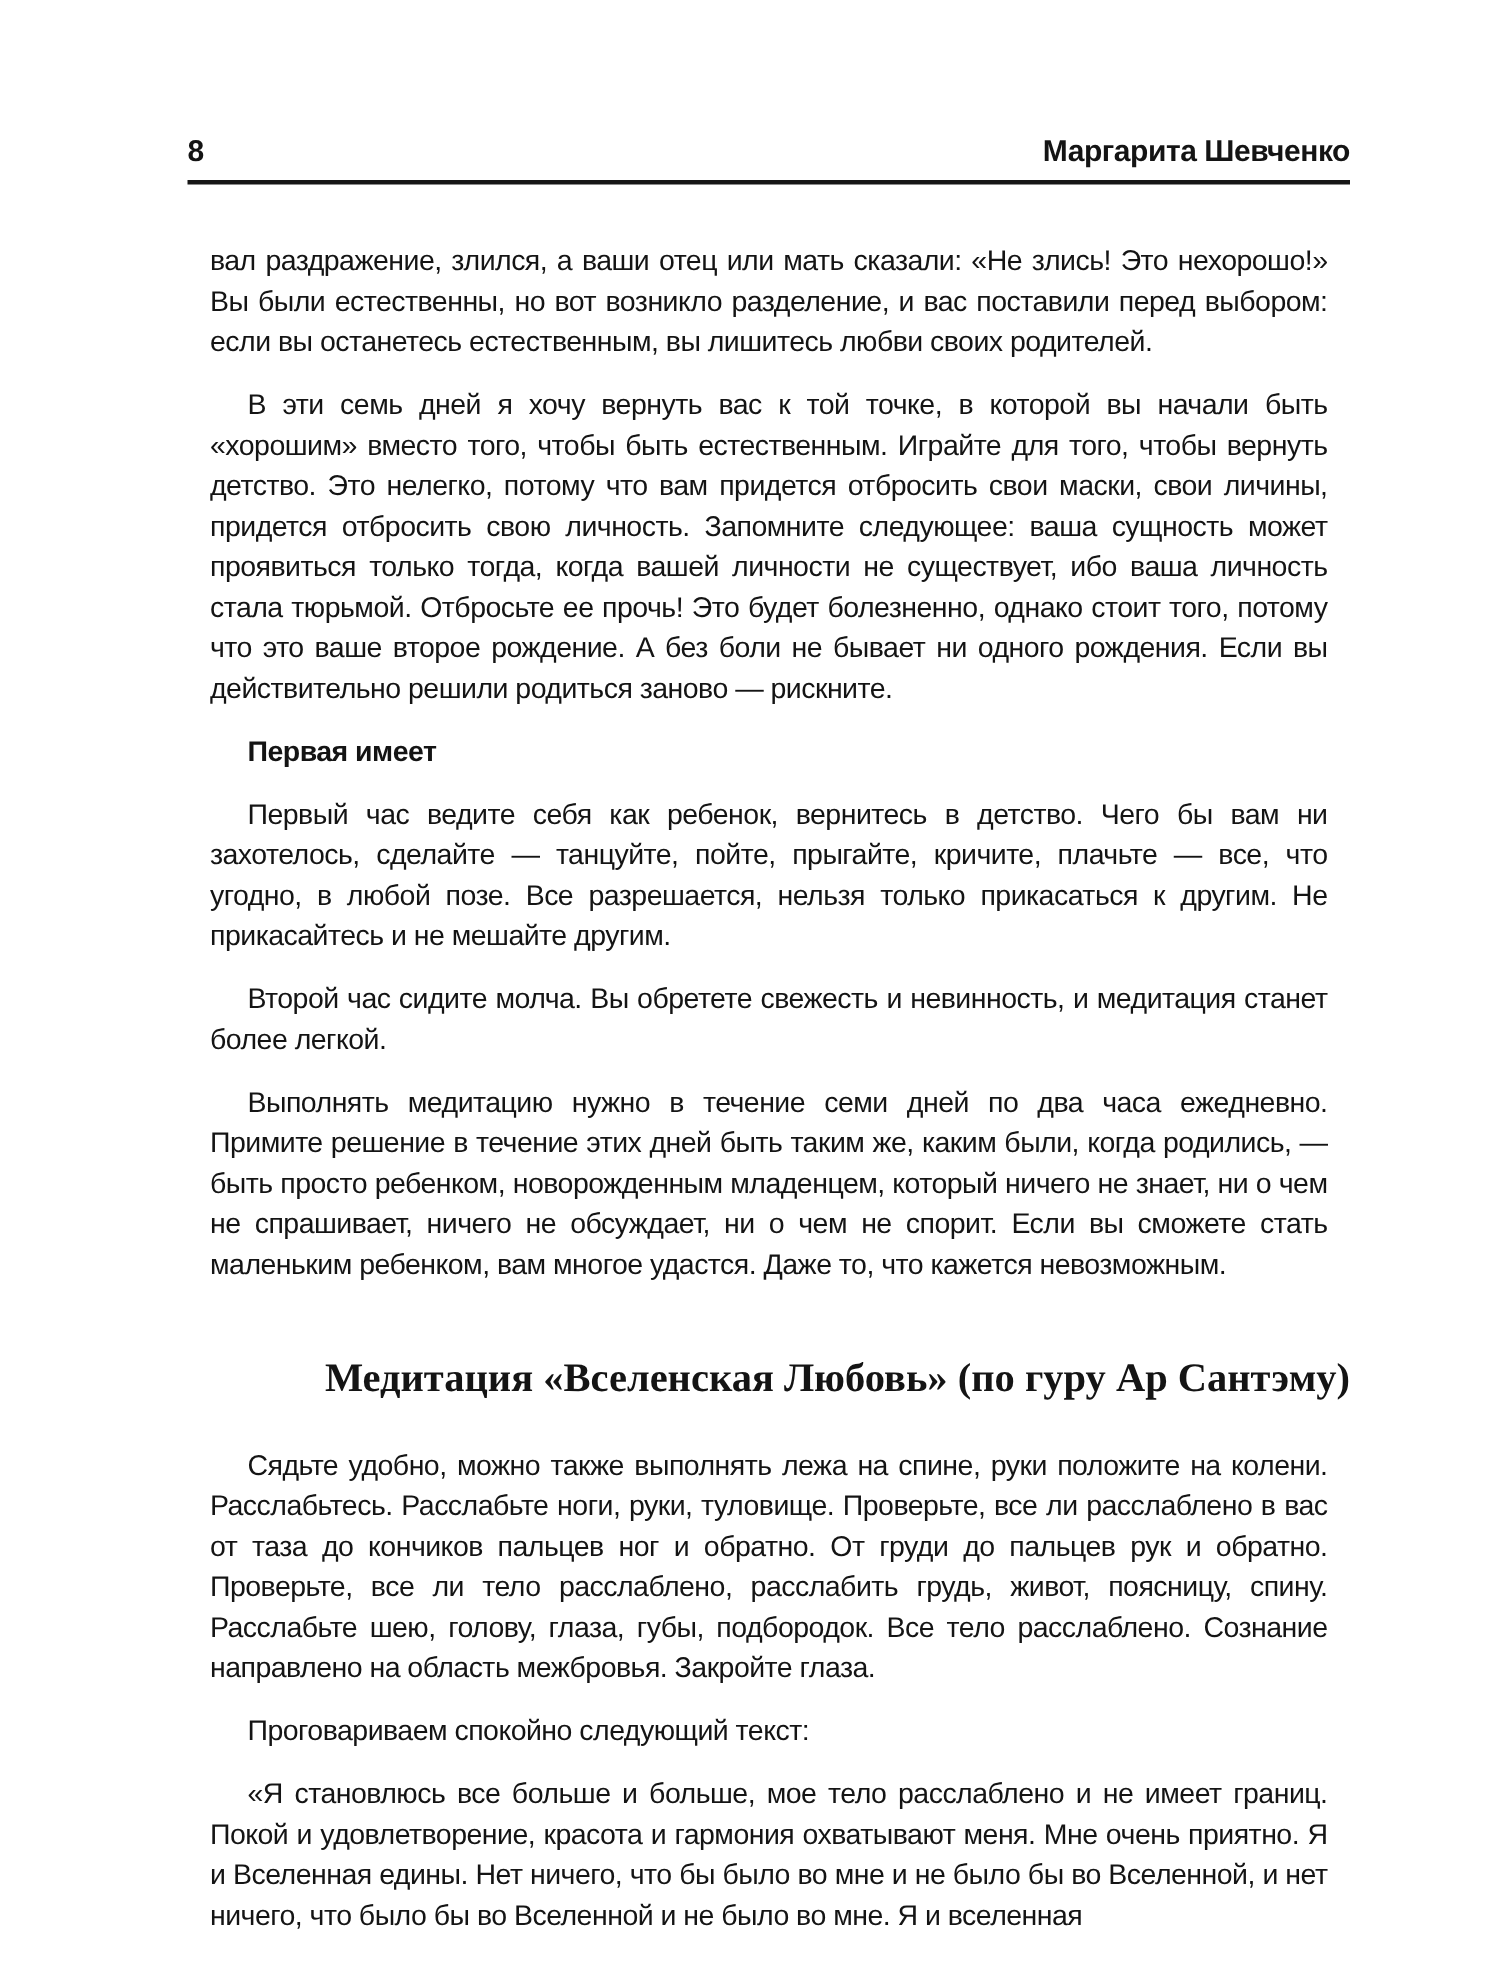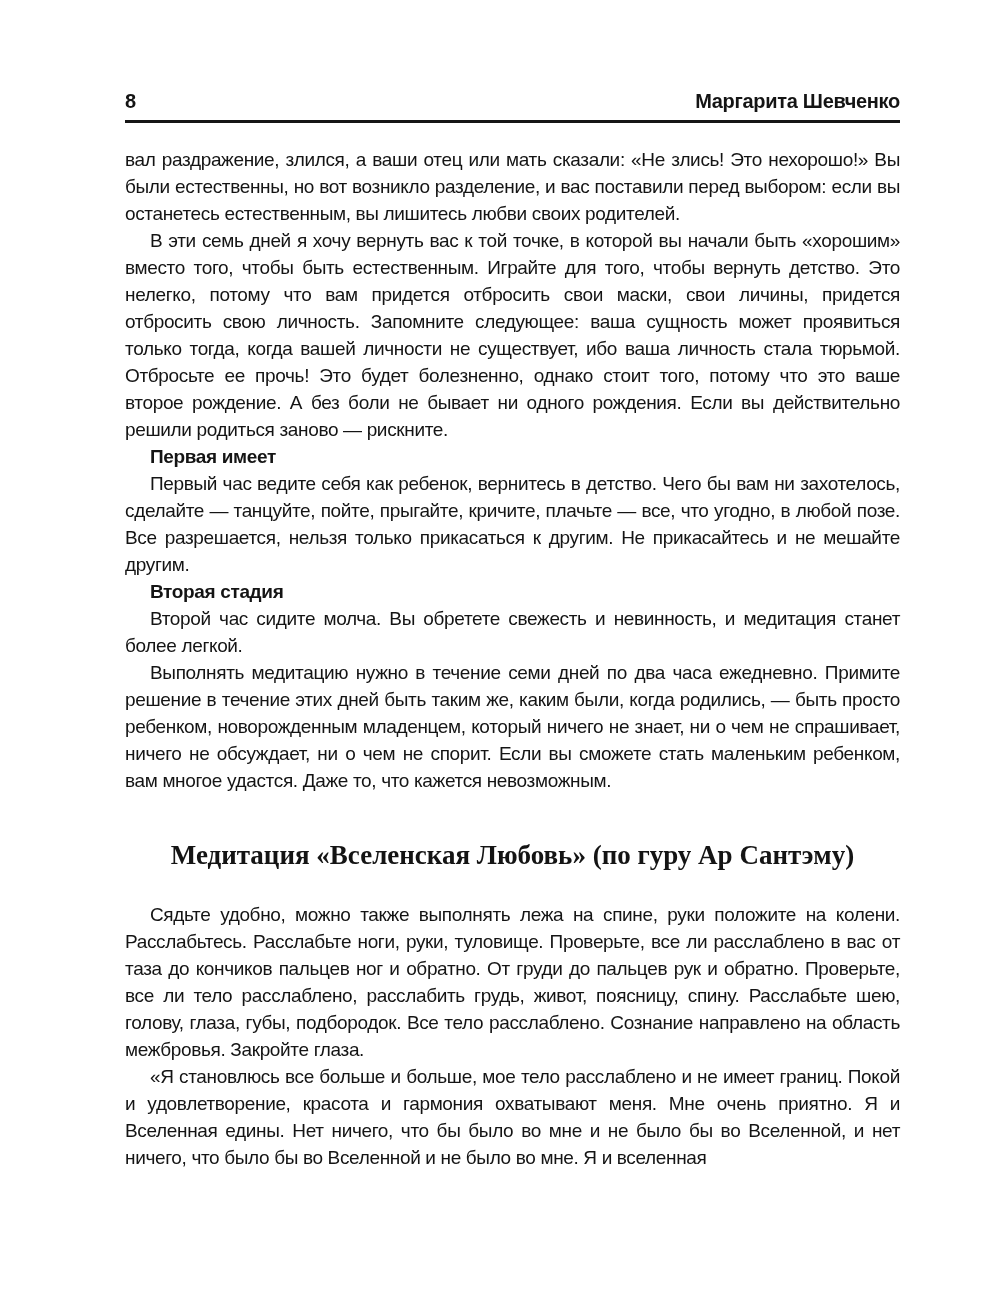--- a/index.html
+++ b/index.html
@@ -42,56 +42,56 @@
     top: 146px;
     left: 125px;
     right: 100px;
     font-size: 19px;
     line-height: 27px;
     letter-spacing: -0.35px;
     text-align: justify;
     font-stretch: semi-condensed;
   }
   .para {
-    margin: 0;
+    margin: 15px;
     text-indent: 25px;
   }
   .para.no-indent {
     text-indent: 0;
   }
   .subheading {
     font-weight: bold;
   }
   .section-heading {
     font-family: "Liberation Serif", serif;
     font-size: 27px;
     line-height: 33px;
     font-weight: bold;
     letter-spacing: 0;
-    text-align: center;
+    text-align: right;
     text-indent: 0;
     margin: 45px 0 29px 0;
   }
 </style>
 </head>
 <body>
 
 <div class="page">
 
   <div class="running-header">
     <span class="page-number">8</span>
     <span class="author">Маргарита Шевченко</span>
   </div>
 
   <div class="content">
     <p class="para no-indent">вал раздражение, злился, а ваши отец или мать сказали: «Не злись! Это нехорошо!» Вы были естественны, но вот возникло разделение, и вас поставили перед выбором: если вы останетесь естественным, вы лишитесь любви своих родителей.</p>
     <p class="para">В эти семь дней я хочу вернуть вас к той точке, в которой вы начали быть «хорошим» вместо того, чтобы быть естественным. Играйте для того, чтобы вернуть детство. Это нелегко, потому что вам придется отбросить свои маски, свои личины, придется отбросить свою личность. Запомните следующее: ваша сущность может проявиться только тогда, когда вашей личности не существует, ибо ваша личность стала тюрьмой. Отбросьте ее прочь! Это будет болезненно, однако стоит того, потому что это ваше второе рождение. А без боли не бывает ни одного рождения. Если вы действительно решили родиться заново — рискните.</p>
     <p class="para subheading">Первая имеет</p>
     <p class="para">Первый час ведите себя как ребенок, вернитесь в детство. Чего бы вам ни захотелось, сделайте — танцуйте, пойте, прыгайте, кричите, плачьте — все, что угодно, в любой позе. Все разрешается, нельзя только прикасаться к другим. Не прикасайтесь и не мешайте другим.</p>
-    <p class="para subheading">Вторая стадия</p>
     <p class="para">Второй час сидите молча. Вы обретете свежесть и невинность, и медитация станет более легкой.</p>
     <p class="para">Выполнять медитацию нужно в течение семи дней по два часа ежедневно. Примите решение в течение этих дней быть таким же, каким были, когда родились, — быть просто ребенком, новорожденным младенцем, который ничего не знает, ни о чем не спрашивает, ничего не обсуждает, ни о чем не спорит. Если вы сможете стать маленьким ребенком, вам многое удастся. Даже то, что кажется невозможным.</p>
     <h1 class="section-heading">Медитация «Вселенская Любовь» (по гуру Ар Сантэму)</h1>
     <p class="para">Сядьте удобно, можно также выполнять лежа на спине, руки положите на колени. Расслабьтесь. Расслабьте ноги, руки, туловище. Проверьте, все ли расслаблено в вас от таза до кончиков пальцев ног и обратно. От груди до пальцев рук и обратно. Проверьте, все ли тело расслаблено, расслабить грудь, живот, поясницу, спину. Расслабьте шею, голову, глаза, губы, подбородок. Все тело расслаблено. Сознание направлено на область межбровья. Закройте глаза.</p>
+    <p class="para">Проговариваем спокойно следующий текст:</p>
     <p class="para">«Я становлюсь все больше и больше, мое тело расслаблено и не имеет границ. Покой и удовлетворение, красота и гармония охватывают меня. Мне очень приятно. Я и Вселенная едины. Нет ничего, что бы было во мне и не было бы во Вселенной, и нет ничего, что было бы во Вселенной и не было во мне. Я и вселенная</p>
   </div>
 
 </div>
 
 </body></html>

